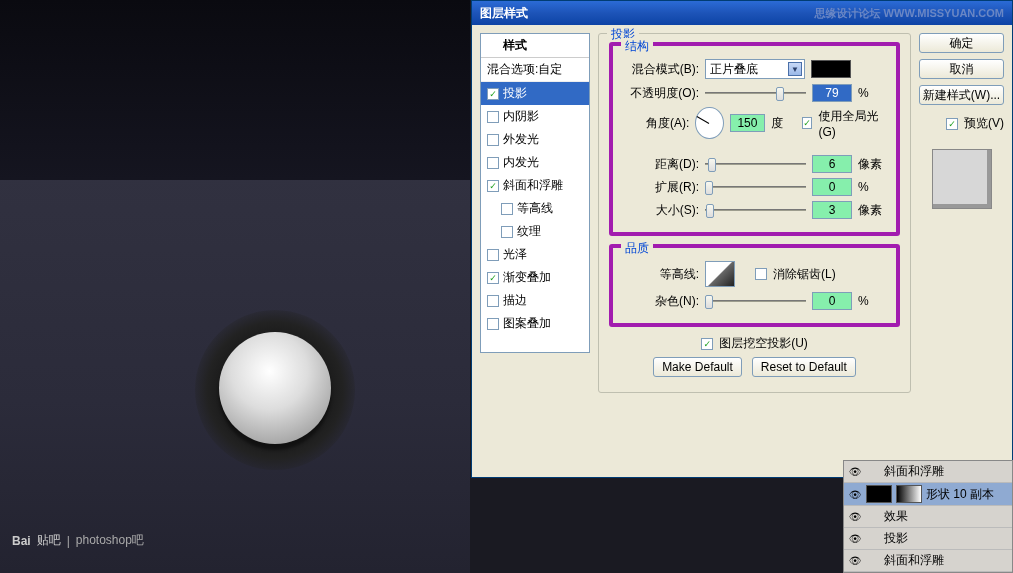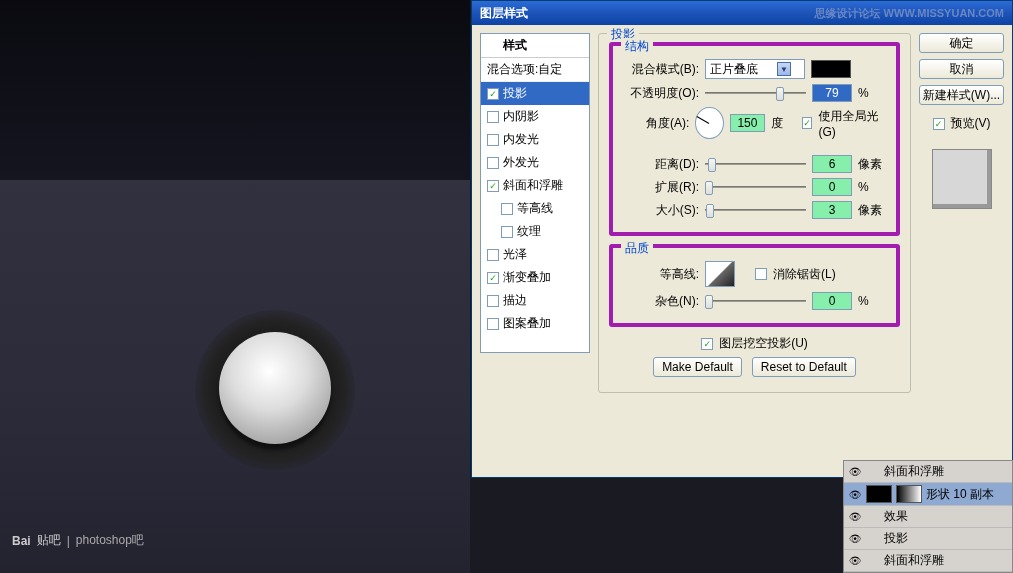--- a/index.html
+++ b/index.html
@@ -26,28 +26,28 @@
 .fs-inner { border: 4px solid #a21caf; border-radius: 3px; padding: 8px 10px; position: relative; margin-bottom: 8px; }
 .fs-inner .legend2 { position: absolute; top: -8px; left: 8px; background: #ece9d8; padding: 0 4px; color: #0046d5; }
 .row { display: flex; align-items: center; margin: 5px 0; gap: 6px; }
 .lbl { width: 76px; text-align: right; color: #000; }
 .slider { flex: 1; height: 16px; position: relative; }
 .track { position: absolute; left: 0; right: 0; top: 7px; height: 2px; background: #9d9d8e; border-top: 1px solid #777; }
 .thumb { position: absolute; top: 2px; width: 8px; height: 14px; background: linear-gradient(180deg,#f8f8f0,#ddd); border: 1px solid #7f9db9; border-radius: 2px; }
 .val { width: 40px; height: 18px; border: 1px solid #7f9db9; background: #86efac; text-align: center; line-height: 16px; padding: 0 2px; }
 .val.sel { background: #316ac5; color: #fff; }
 .unit { width: 28px; color: #000; }
-.combo { width: 100px; height: 20px; border: 1px solid #7f9db9; background: #fff; display: flex; align-items: center; justify-content: space-between; padding: 0 13px 0 4px; }
+.combo { width: 100px; height: 20px; border: 1px solid #7f9db9; background: #fff; display: flex; align-items: center; justify-content: space-between; padding: 0 2px 0 4px; }
 .combo .arrow { width: 14px; height: 14px; background: linear-gradient(180deg,#c7d8f6,#9bb9e8); border: 1px solid #4a6fa8; display: flex; align-items: center; justify-content: center; font-size: 8px; color: #2a3f6a; }
 .swatch { width: 40px; height: 18px; border: 1px solid #555; background: #000; }
 .swatch-curve { width: 30px; height: 26px; border: 1px solid #7f9db9; background: linear-gradient(135deg,#fff 0%,#fff 48%,#666 52%,#222 100%); }
 .angle-dial { width: 32px; height: 32px; border: 1px solid #7f9db9; border-radius: 50%; background: #fff; position: relative; }
 .angle-line { position: absolute; left: 50%; top: 50%; width: 14px; height: 1px; background: #000; transform-origin: left; transform: rotate(-150deg); }
 .btn { height: 20px; border: 1px solid #7f9db9; background: linear-gradient(180deg,#fff,#ece9d8); border-radius: 3px; padding: 0 8px; cursor: pointer; display: inline-flex; align-items: center; justify-content: center; }
-.sidecol { width: 85px; display: flex; flex-direction: column; gap: 6px; align-items: center; overflow: hidden; }
+.sidecol { width: 85px; display: flex; flex-direction: column; gap: 6px; align-items: flex-end; overflow: hidden; }
 .sidecol .btn { width: 100%; white-space: nowrap; }
 .preview-sw { width: 60px; height: 60px; border: 1px solid #888; background: #d7d7d7; margin: 6px auto; box-shadow: inset -4px -4px 0 #999; }
 .layers { position: absolute; right: 0; bottom: 0; width: 170px; background: #d6d3ce; border: 1px solid #888; font-size: 11px; }
 .lrow { display: flex; align-items: center; padding: 2px 4px; gap: 4px; border-bottom: 1px solid #bbb; }
 .lrow.sel { background: #8faad2; }
 .eye { width: 14px; height: 12px; display: flex; align-items: center; justify-content: center; }
 .thumb-mini { width: 26px; height: 18px; border: 1px solid #555; background: #fff; }
 .footer { position: absolute; left: 12px; bottom: 24px; color: #aaa; font-size: 13px; display: flex; align-items: center; gap: 6px; }
 .watermark { color: #6a87c5; font-size: 11px; }
 </style>
@@ -76,25 +76,25 @@
             <div class="styles-item sel">
               <span class="chk">✓</span>
               <span>投影</span>
             </div>
             <div class="styles-item">
               <span class="chk"></span>
               <span>内阴影</span>
             </div>
             <div class="styles-item">
               <span class="chk"></span>
+              <span>外发光</span>
+            </div>
+            <div class="styles-item">
+              <span class="chk"></span>
               <span>内发光</span>
-            </div>
-            <div class="styles-item">
-              <span class="chk"></span>
-              <span>外发光</span>
             </div>
             <div class="styles-item">
               <span class="chk">✓</span>
               <span>斜面和浮雕</span>
             </div>
             <div class="styles-item lv2">
               <span class="chk"></span>
               <span>等高线</span>
             </div>
             <div class="styles-item lv2">

